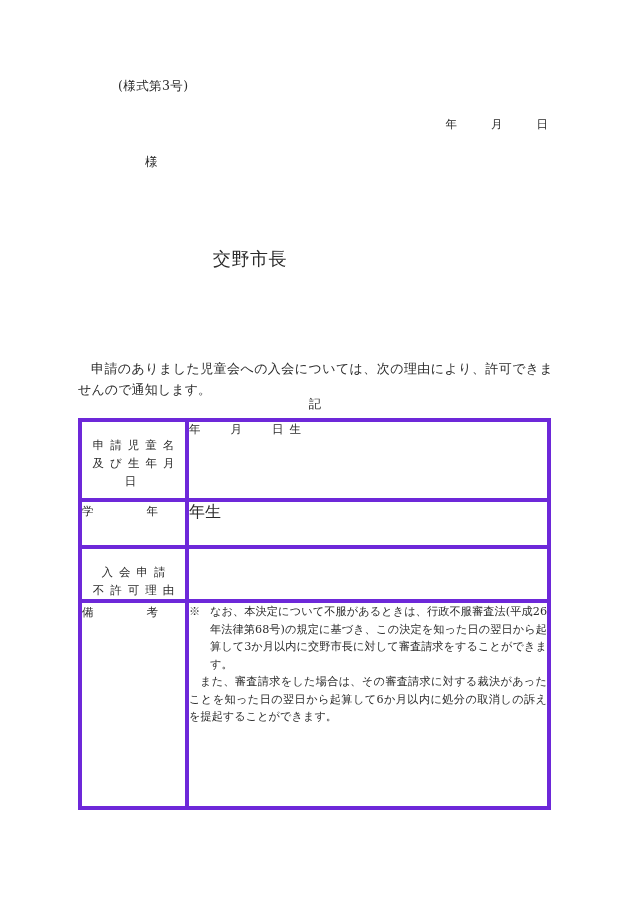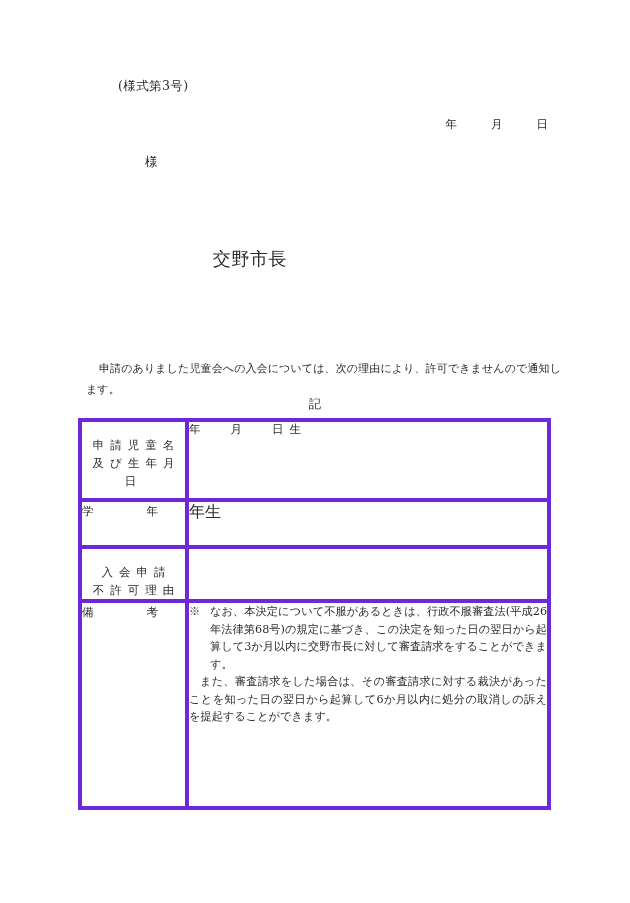--- a/index.html
+++ b/index.html
@@ -74,24 +74,24 @@
     right: 0;
     top: 317px;
     text-align: center;
     font-size: 12.5px;
     letter-spacing: 0.3px;
   }
 
   
   .body-text {
     position: absolute;
-    left: 86px;
+    left: 78px;
     width: 475px;
     top: 358px;
-    font-size: 11px;
+    font-size: 13px;
     line-height: 21px;
     text-indent: 13px;
     text-align: justify;
     letter-spacing: 0.1px;
   }
 
   
   .ki-mark {
     position: absolute;
     left: 0;

